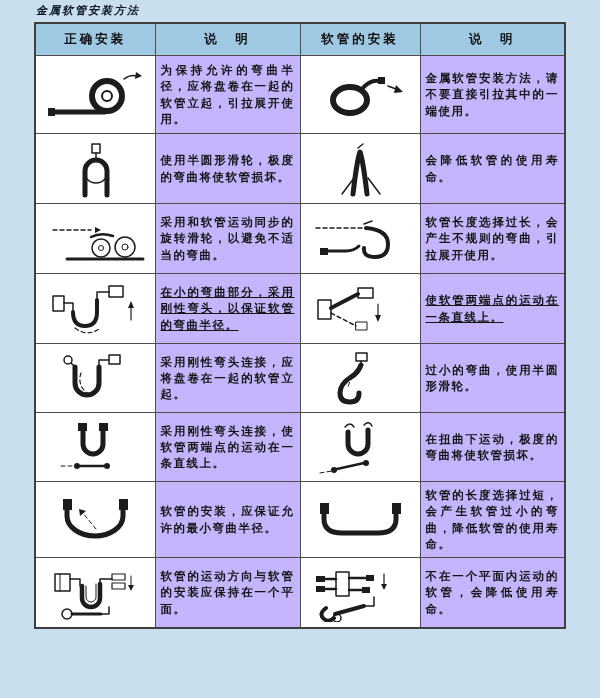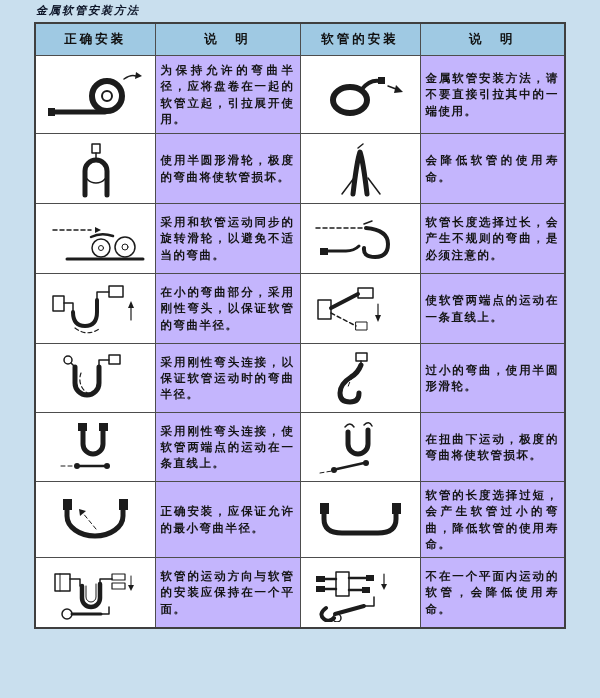--- a/index.html
+++ b/index.html
@@ -49,21 +49,21 @@
     font-weight:700;
     line-height:1.42;
     letter-spacing:1.5px;
     text-align:justify;
     padding:4px 7px 4px 8px;
     color:#141414;
   }
   tbody tr:nth-child(1){height:78px;}
   tbody tr:nth-child(2){height:70px;}
   tbody tr:nth-child(3){height:70px;}
-  tbody tr:nth-child(4){height:70px;}
+  tbody tr:nth-child(4){height:70px;text-decoration:underline;}
   tbody tr:nth-child(5){height:65px;}
   tbody tr:nth-child(6){height:54px;font-family:Liberation Serif, serif;}
   tbody tr:nth-child(7){height:65px;}
   tbody tr:nth-child(8){height:70px;}
   tbody tr:nth-child(9){height:65px;}
   svg.ill{display:block;margin:0 auto;}
   svg.ill *{stroke:#1c1c1c;fill:none;stroke-linecap:round;stroke-linejoin:round;}
   svg.ill .f{fill:#1c1c1c;stroke:none;}
   svg.ill .d{stroke-dasharray:4 3;}
 </style>
@@ -150,21 +150,21 @@
       <td class="desc">采用和软管运动同步的旋转滑轮，以避免不适当的弯曲。</td>
       <td class="img">
         <svg class="ill" width="112" height="58" viewBox="0 0 112 58">
           <line class="d" x1="10" y1="18" x2="56" y2="18" stroke-width="1.5"></line>
           <line x1="58" y1="14" x2="66" y2="11" stroke-width="1.5"></line>
           <path d="M60 18 q22 2 22 16 q0 13 -13 13 q-12 0 -11 -9" stroke-width="4"></path>
           <rect class="f" x="14" y="38" width="8" height="7"></rect>
           <path d="M22 41 h18 q8 0 13 -5" stroke-width="3"></path>
         </svg>
       </td>
-      <td class="desc">软管长度选择过长，会产生不规则的弯曲，是必须注意的。</td>
+      <td class="desc">软管长度选择过长，会产生不规则的弯曲，引拉展开使用。</td>
     </tr>
 
     <tr>
       <td class="img">
         <svg class="ill" width="112" height="58" viewBox="0 0 112 58">
           <rect x="12" y="16" width="11" height="15" stroke-width="1.5"></rect>
           <path d="M23 23 h9 v9" stroke-width="1.5"></path>
           <path d="M32 32 q0 14 12 14 q12 0 12 -14 V20" stroke-width="4"></path>
           <path d="M56 20 v-8 h12" stroke-width="1.5"></path>
           <rect x="68" y="6" width="14" height="11" stroke-width="1.5"></rect>
@@ -192,21 +192,21 @@
       <td class="img">
         <svg class="ill" width="112" height="58" viewBox="0 0 112 58">
           <circle cx="27" cy="11" r="4" stroke-width="1.5"></circle>
           <line x1="30" y1="14" x2="34" y2="18" stroke-width="1.5"></line>
           <path d="M34 18 v16 a12 12 0 0 0 24 0 V18" stroke-width="5"></path>
           <path d="M58 18 v-7 h10" stroke-width="1.5"></path>
           <rect x="68" y="6" width="11" height="9" stroke-width="1.5"></rect>
           <path class="d" d="M40 24 a15 16 0 0 0 12 22" stroke-width="1.2"></path>
         </svg>
       </td>
-      <td class="desc">采用刚性弯头连接，以保证软管运动时的弯曲半径。</td>
+      <td class="desc">采用刚性弯头连接，应将盘卷在一起的软管立起。</td>
       <td class="img">
         <svg class="ill" width="112" height="58" viewBox="0 0 112 58">
           <rect x="50" y="4" width="11" height="8" stroke-width="1.5"></rect>
           <line x1="55" y1="12" x2="55" y2="16" stroke-width="1.5"></line>
           <path d="M55 16 q-3 8 -10 12 q-11 7 -11 16 q0 9 10 9 q9 0 9 -9" stroke-width="5"></path>
           <path class="d" d="M52 22 q-8 8 -10 16" stroke-width="1"></path>
         </svg>
       </td>
       <td class="desc">过小的弯曲，使用半圆形滑轮。</td>
     </tr>
@@ -242,21 +242,21 @@
     <tr>
       <td class="img">
         <svg class="ill" width="112" height="58" viewBox="0 0 112 58">
           <rect class="f" x="22" y="8" width="9" height="11"></rect>
           <rect class="f" x="78" y="8" width="9" height="11"></rect>
           <path d="M26 19 v6 a28 20 0 0 0 56 0 v-6" stroke-width="5"></path>
           <line class="d" x1="55" y1="38" x2="41" y2="21" stroke-width="1"></line>
           <polygon class="f" points="39,25 38,18 45,20"></polygon>
         </svg>
       </td>
-      <td class="desc">正确安装，应保证允许的最小弯曲半径。</td>
+      <td class="desc">软管的安装，应保证允许的最小弯曲半径。</td>
       <td class="img">
         <svg class="ill" width="112" height="58" viewBox="0 0 112 58">
           <rect class="f" x="14" y="12" width="9" height="11"></rect>
           <rect class="f" x="86" y="12" width="9" height="11"></rect>
           <path d="M18 23 v5 q0 14 18 14 h36 q18 0 18 -14 v-5" stroke-width="5"></path>
         </svg>
       </td>
       <td class="desc">软管的长度选择过短，会产生软管过小的弯曲，降低软管的使用寿命。</td>
     </tr>
 

